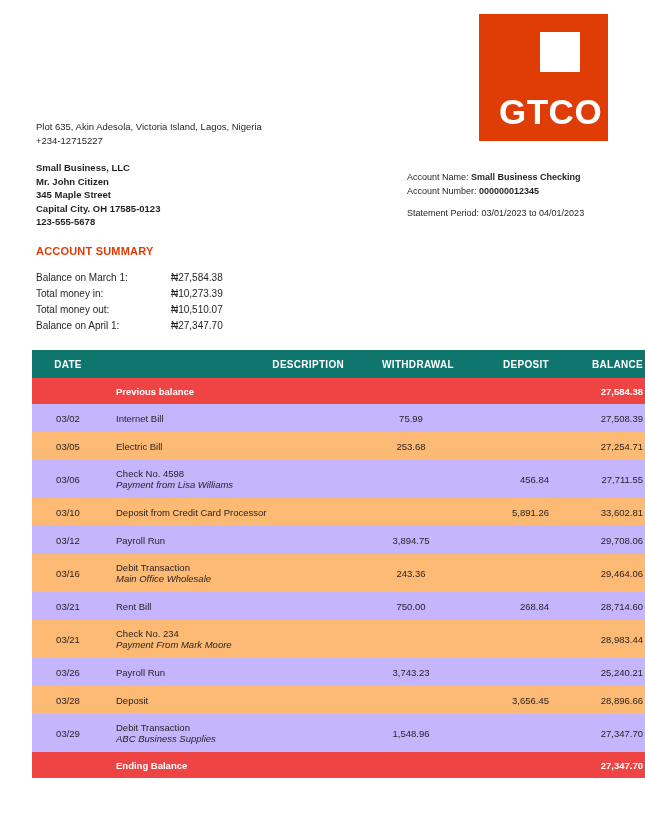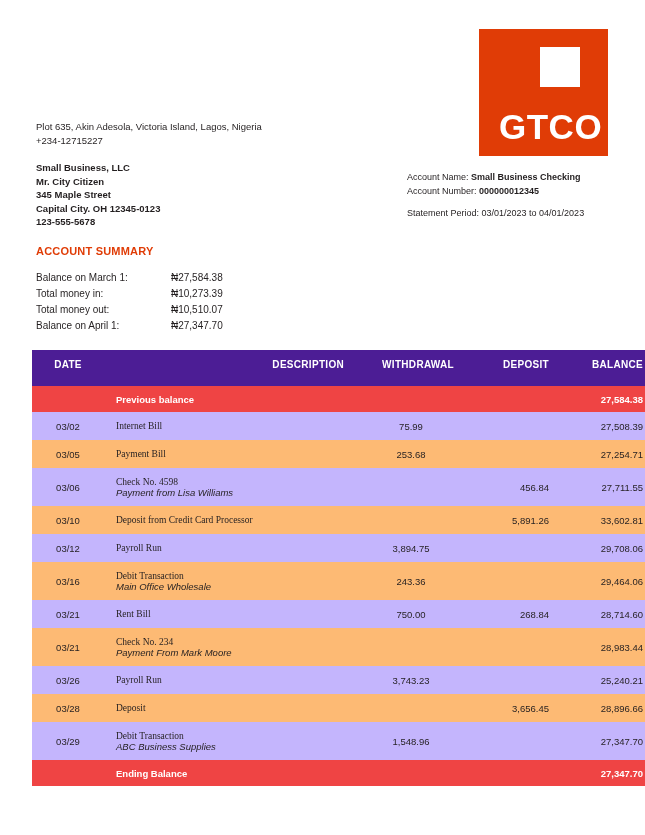--- a/index.html
+++ b/index.html
@@ -13,21 +13,21 @@
     position: relative;
     font-family: "Liberation Sans", sans-serif;
     color: #231f20;
     overflow: hidden;
   }
 
   
   #logo-block {
     position: absolute;
     left: 479px;
-    top: 29px;
+    top: 14px;
     width: 129px;
     height: 127px;
     background: #e03c06;
   }
   #logo-inner-square {
     position: absolute;
     right: 28px;
     top: 18px;
     width: 40px;
     height: 40px;
@@ -113,27 +113,27 @@
   #txn-table {
     position: absolute;
     left: 32px;
     top: 350px;
     width: 581px;
     border-collapse: collapse;
     table-layout: fixed;
     font-size: 9.5px;
   }
   #txn-table th {
-    background: #4c1d95;
+    background: #0f766e;
     color: #ffffff;
     font-weight: bold;
     font-size: 10px;
     letter-spacing: 0.3px;
     height: 28px;
-    padding: 0 0 8px 0;
+    padding: 0 0 0 0;
     vertical-align: middle;
   }
   #txn-table th.c-date   { width: 72px;  text-align: center; }
   #txn-table th.c-desc   { width: 228px; text-align: right;  padding-left: 12px; }
   #txn-table th.c-with   { width: 110px; text-align: right; padding-right: 9px; }
   #txn-table th.c-dep    { width: 86px;  text-align: right; padding-right: 9px; }
   #txn-table th.c-bal    { width: 85px;  text-align: right; padding-right: 10px; }
 
   #txn-table td {
     vertical-align: middle;
@@ -156,21 +156,21 @@
     color: #ffffff;
     font-weight: bold;
     height: 26px;
   }
 
   .sub-desc {
     display: block;
     font-style: italic;
     margin-top: 0;
   }
-  .desc-main { display: block; font-family: Liberation Serif, serif; }
+  .desc-main { display: block; }
 
   td.d-with.top-align,
   td.d-dep.top-align,
   td.d-bal.top-align {
     vertical-align: top;
     padding-top: 7px;
   }
 </style>
 </head>
 <body>
@@ -180,23 +180,23 @@
   <div id="logo-wordmark">GTCO</div>
 </div>
 
 <div id="bank-address">
   <div>Plot 635, Akin Adesola, Victoria Island, Lagos, Nigeria</div>
   <div>+234-12715227</div>
 </div>
 
 <div id="customer-block">
   <div>Small Business, LLC</div>
-  <div>Mr. City Citizen</div>
+  <div>Mr. John Citizen</div>
   <div>345 Maple Street</div>
-  <div>Capital City. OH 12345-0123</div>
+  <div>Capital City. OH 17585-0123</div>
   <div>123-555-5678</div>
 </div>
 
 <div id="account-info">
   <div>
     <span class="lbl">Account Name:</span>
     <span class="val">Small Business Checking</span>
   </div>
   <div>
     <span class="lbl">Account Number:</span>
@@ -250,21 +250,21 @@
         <td class="d-desc">
           <span class="desc-main">Internet Bill</span>
         </td>
         <td class="d-with">75.99</td>
         <td class="d-dep"></td>
         <td class="d-bal">27,508.39</td>
       </tr>
       <tr class="row-alt row-single">
         <td class="d-date">03/05</td>
         <td class="d-desc">
-          <span class="desc-main">Payment Bill</span>
+          <span class="desc-main">Electric Bill</span>
         </td>
         <td class="d-with">253.68</td>
         <td class="d-dep"></td>
         <td class="d-bal">27,254.71</td>
       </tr>
       <tr class="row-plain row-double">
         <td class="d-date">03/06</td>
         <td class="d-desc">
           <span class="desc-main">Check No. 4598</span>
           <span class="sub-desc">Payment from Lisa Williams</span>

